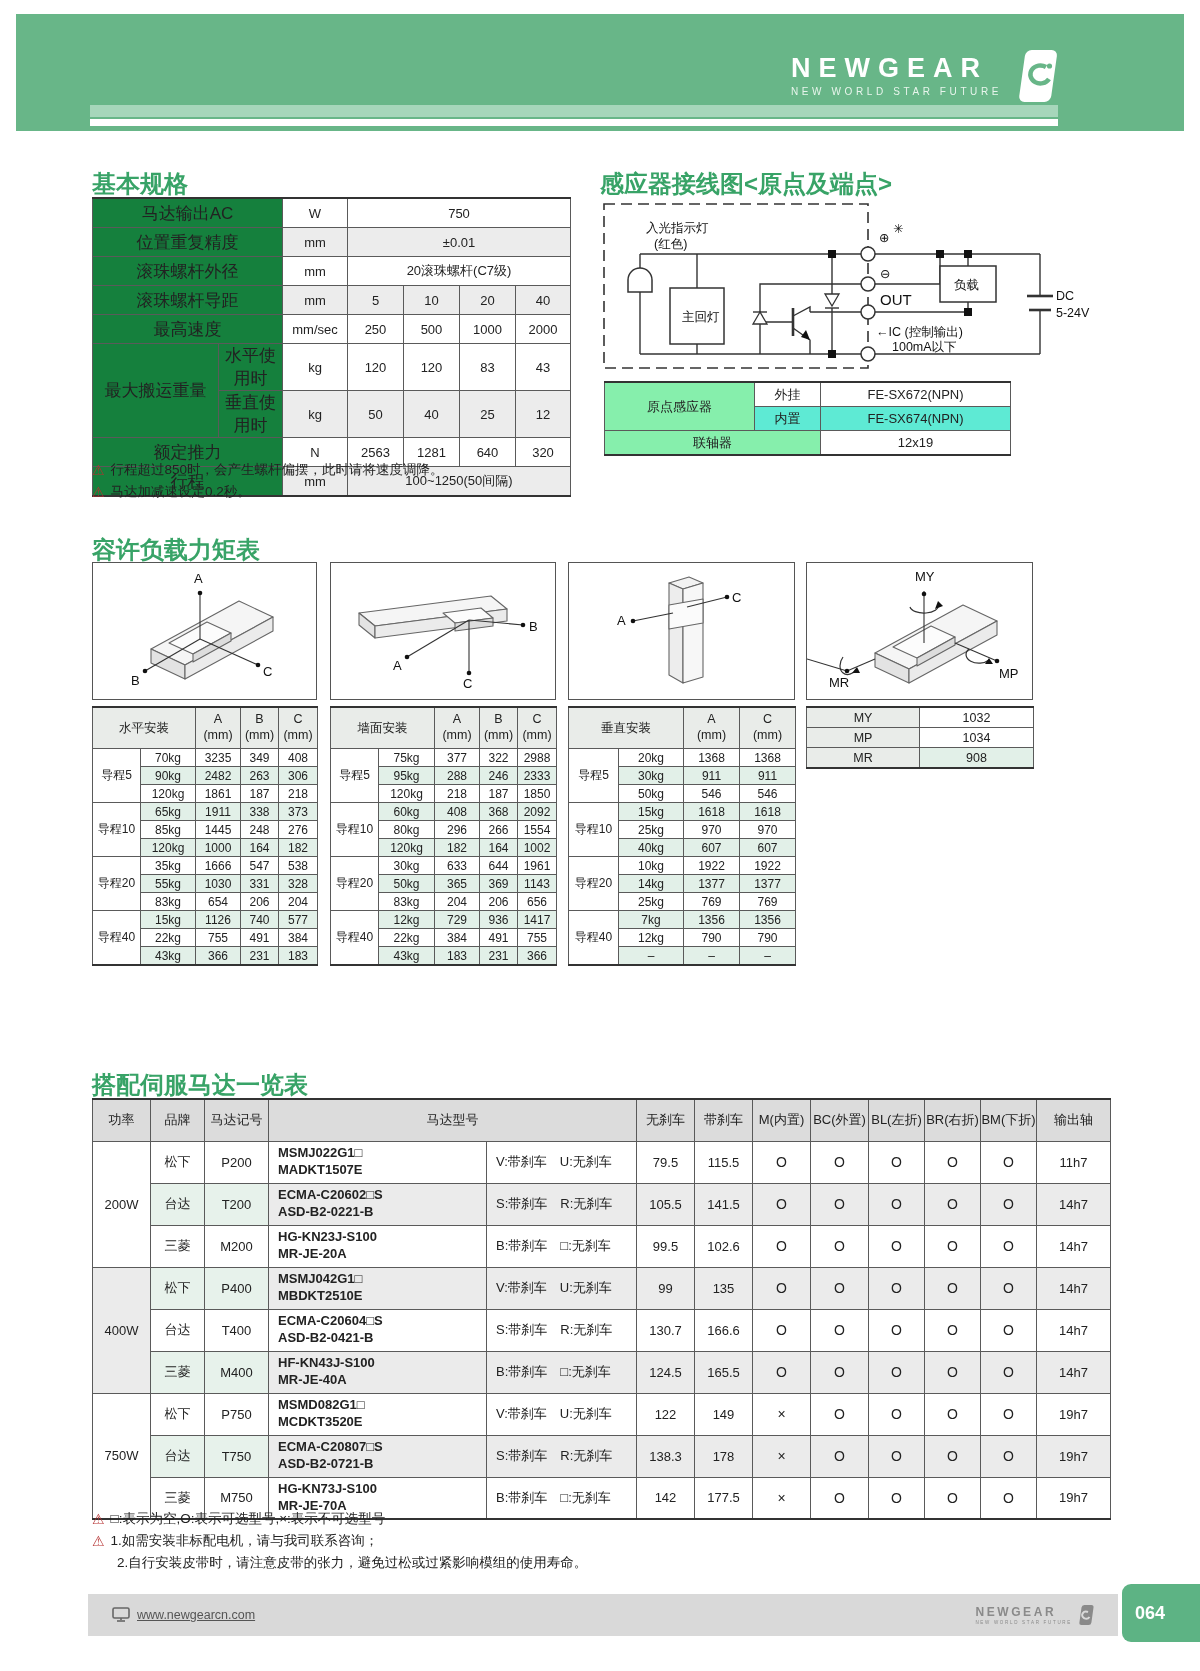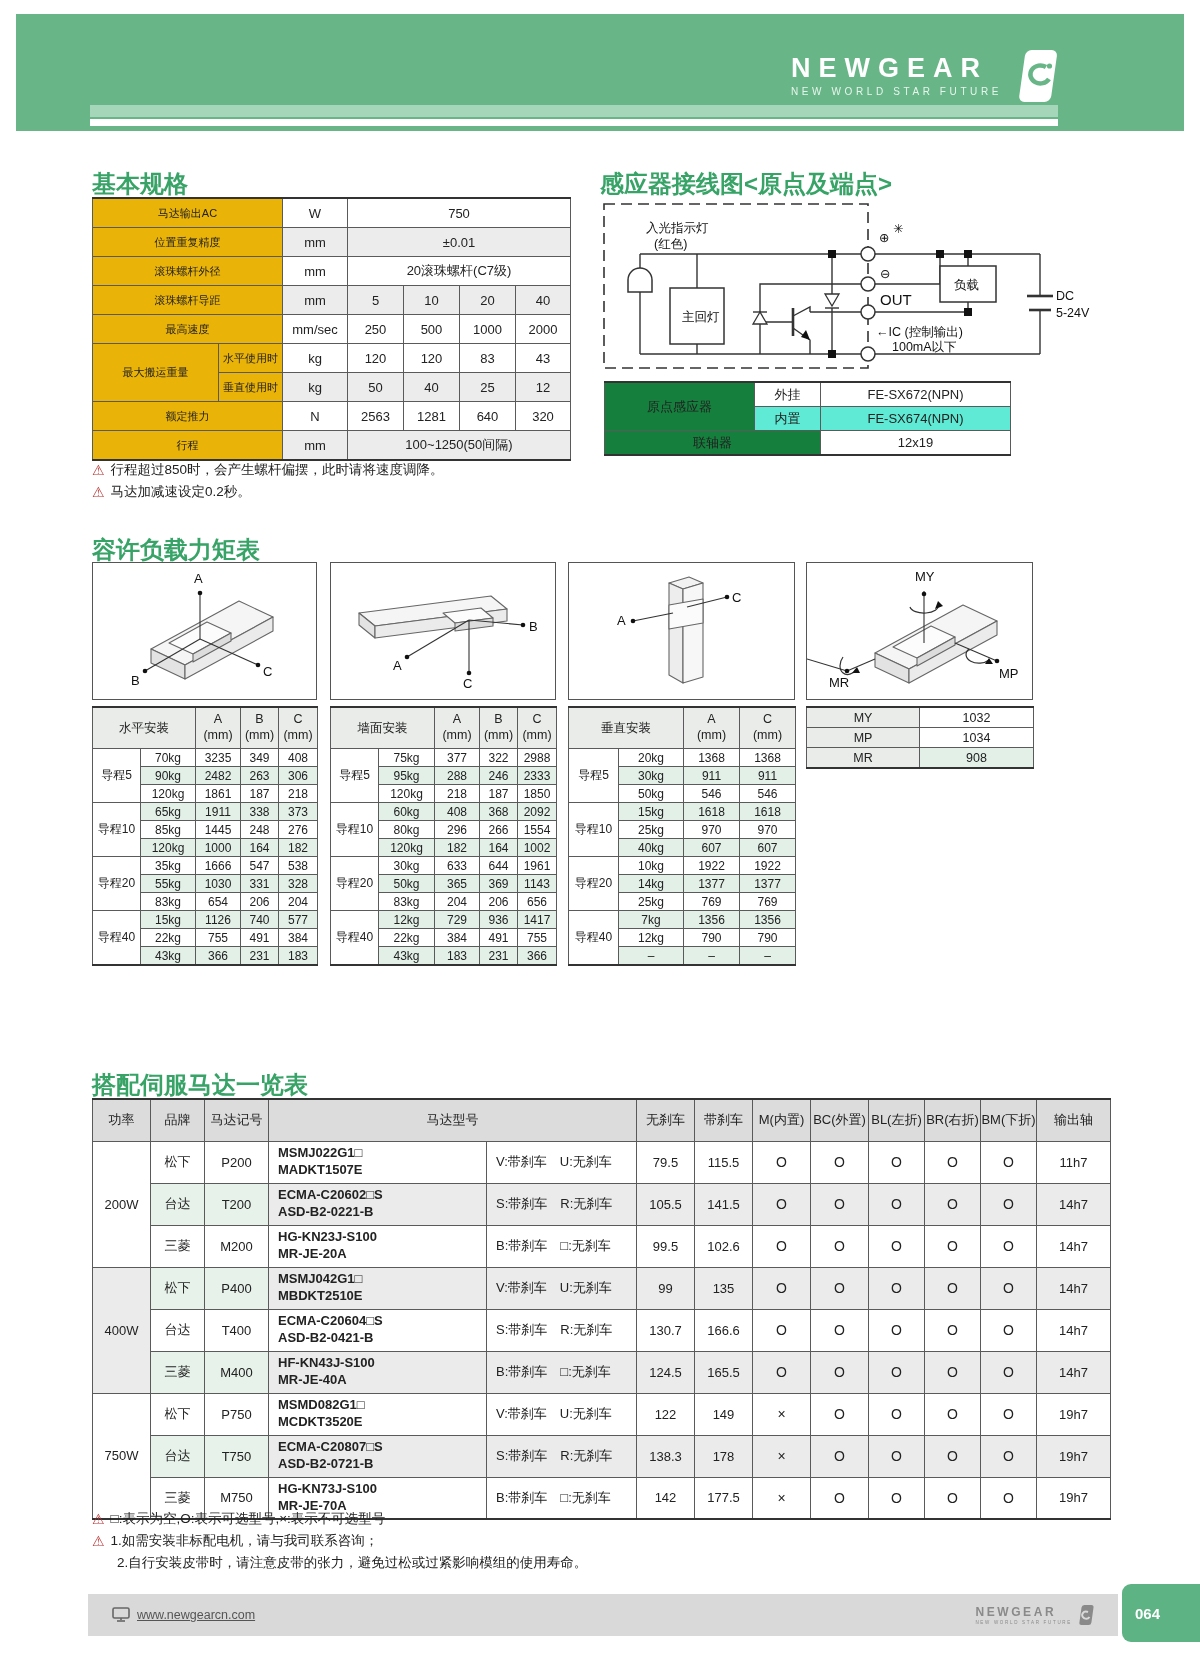--- a/index.html
+++ b/index.html
@@ -17,40 +17,40 @@
   #h-basic{left:92px;top:168px;}
   #h-sensor{left:600px;top:168px;}
   #h-load{left:92px;top:534px;}
   #h-servo{left:92px;top:1069px;}
   
   table{border-collapse:collapse;table-layout:fixed;}
   th,td{font-weight:normal;text-align:center;padding:0;overflow:hidden;}
   
   #spec-table{position:absolute;left:92px;top:197px;width:478px;border-top:2px solid #333;border-bottom:2px solid #333;font-size:13px;}
   #spec-table th,#spec-table td{border:1px solid #5a5a5a;height:28px;}
-  #spec-table .lbl{background:#eab308;font-size:11px;}
+  #spec-table .lbl{background:#15803d;font-size:17px;}
   #spec-table tr.shade .unit,#spec-table tr.shade .val{background:#ececec;}
   #spec-notes{position:absolute;left:92px;top:459px;}
   .note-line{display:flex;align-items:flex-start;gap:6px;font-size:13.5px;line-height:22px;color:#222;}
   .note-line .warn{color:#b53030;font-size:14px;line-height:22px;}
   .note-line.no-icon{padding-left:25px;}
   
   #sensor-diagram{position:absolute;left:600px;top:196px;}
   #sensor-diagram line,#sensor-diagram polyline{stroke:#333;stroke-width:1.4;fill:none;}
   #sensor-diagram .box{fill:#fff;stroke:#333;stroke-width:1.5;}
   #sensor-diagram .dash{fill:none;stroke:#333;stroke-width:1.6;stroke-dasharray:11 6;}
   #sensor-diagram .jct{fill:#111;}
   #sensor-diagram .term{fill:#fff;stroke:#333;stroke-width:1.5;}
   #sensor-diagram text{font-size:12.5px;fill:#111;font-family:"Liberation Sans","DejaVu Sans",sans-serif;}
   #sensor-diagram text.big{font-size:15px;}
   #sensor-diagram .dio{fill:#fff;stroke:#333;stroke-width:1.3;}
   #sensor-diagram .thick{stroke-width:2.6;}
   #sensor-table{position:absolute;left:604px;top:381px;width:406px;font-size:13px;border-top:2px solid #333;border-bottom:2px solid #333;}
   #sensor-table th,#sensor-table td{border:1px solid #5a5a5a;height:23px;}
-  #sensor-table .lbl{background:#15803d;}
+  #sensor-table .lbl{background:#86efac;}
   #sensor-table tr.shade td{background:#5eead4;}
   
   .diag{position:absolute;top:562px;height:138px;border:1px solid #555;background:#fff;box-sizing:border-box;}
   .diag svg{display:block;}
   .diag polygon{stroke:#666;stroke-width:1.1;stroke-linejoin:round;}
   .diag line{stroke:#333;stroke-width:1.1;}
   .diag path.arc{stroke:#333;stroke-width:1.2;fill:none;}
   .diag circle.dot{fill:#111;}
   .diag polygon.ah{fill:#111;stroke:none;}
   .diag text{font-size:13px;fill:#111;font-family:"Liberation Sans","DejaVu Sans",sans-serif;}
@@ -80,21 +80,21 @@
   #servo-notes{position:absolute;left:92px;top:1508px;}
   
   .footer-bar{position:absolute;left:88px;top:1594px;width:1030px;height:42px;background:#d9d9d9;
               display:flex;padding:0 24px;box-sizing:border-box;}
   .site-link{display:flex;align-items:center;gap:7px;color:#555;font-size:12.5px;text-decoration:underline;cursor:pointer;}
   .footer-logo{margin-left:auto;display:flex;align-items:center;gap:6px;color:#8a8a8a;}
   .footer-brand{font-size:12px;font-weight:bold;letter-spacing:2.6px;line-height:1;}
   .footer-tagline{font-size:4.5px;letter-spacing:1.7px;margin-top:2px;}
   .page-box{position:absolute;left:1122px;top:1584px;width:78px;height:58px;background:#5db384;
             border-radius:9px 0 0 9px;color:#fff;display:flex;align-items:center;
-            padding-left:13px;box-sizing:border-box;font-size:15px;font-weight:bold;}
+            padding-left:13px;box-sizing:border-box;font-size:18px;font-weight:bold;}
 </style>
 </head>
 <body>
 
 <div class="page">
 
   <div class="banner">
     <div class="logo">
       <div>
         <div class="brand-name">NEWGEAR</div>

